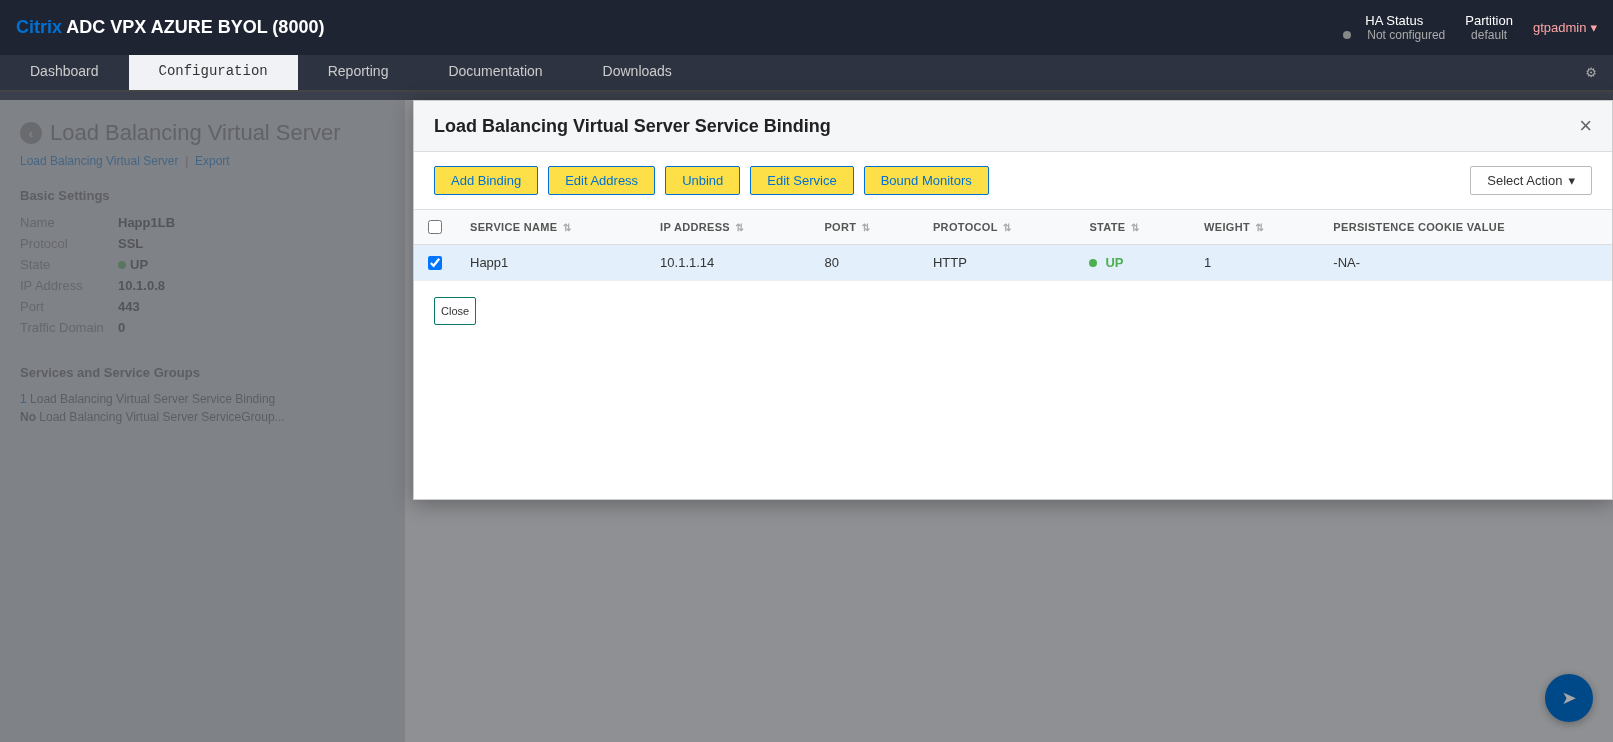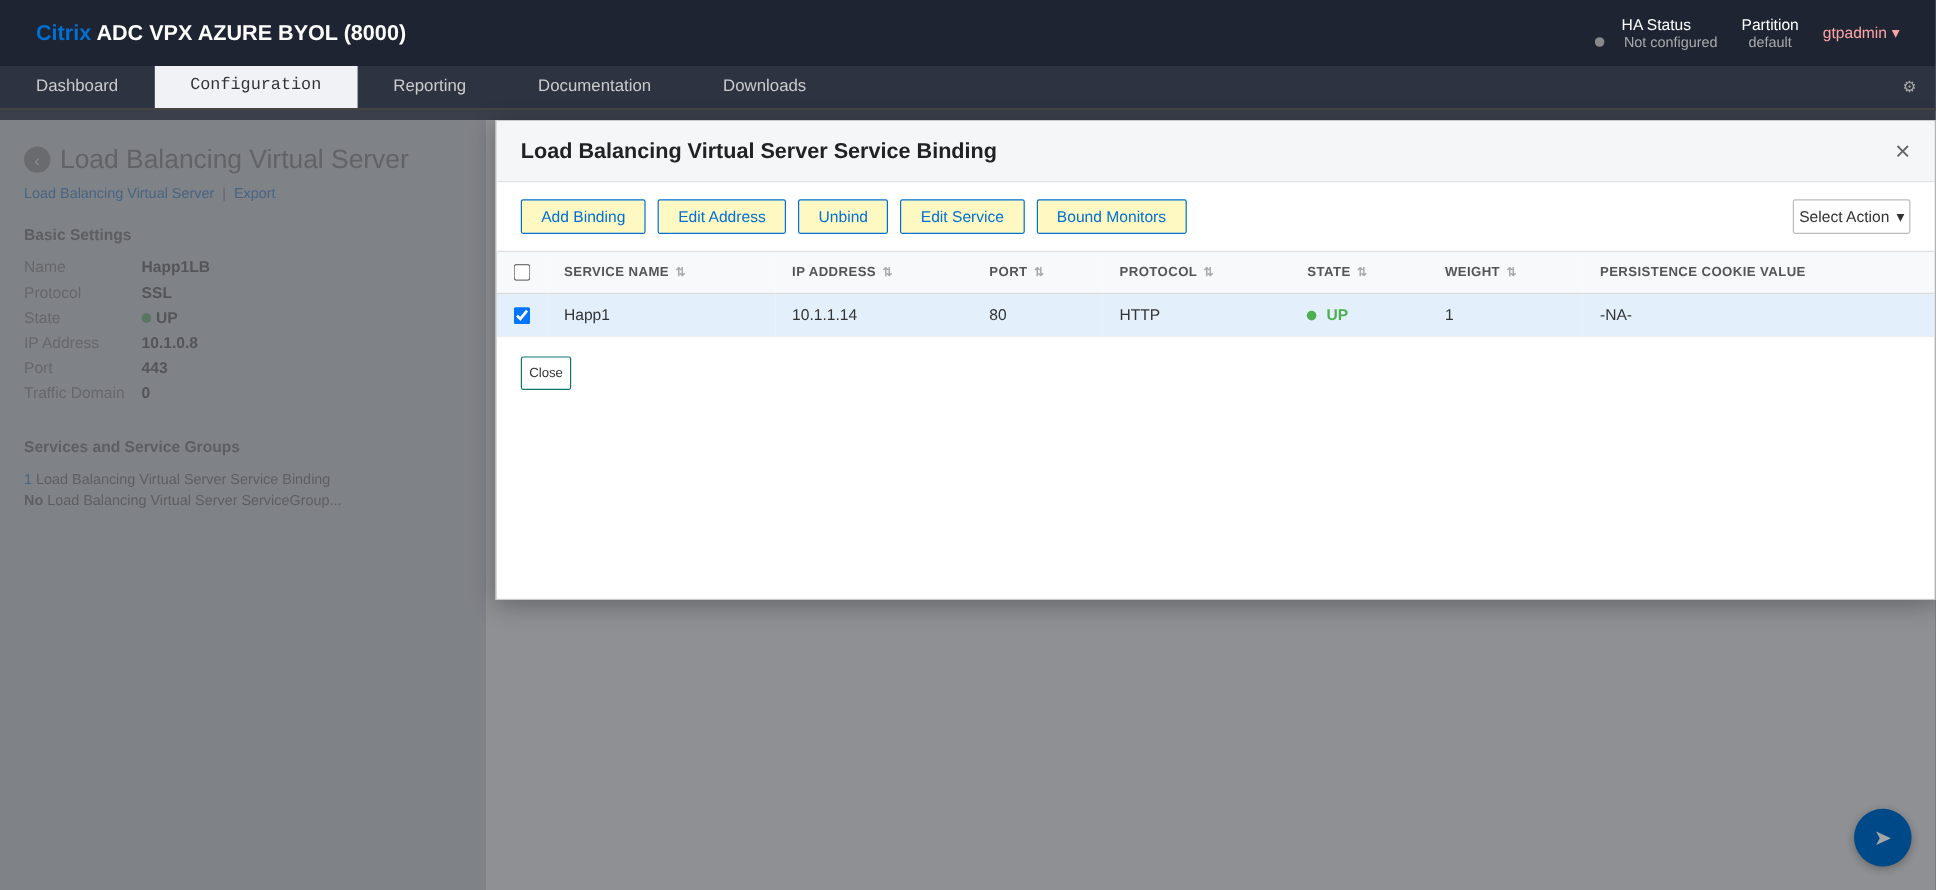--- a/index.html
+++ b/index.html
@@ -4,21 +4,21 @@
   <style>
     * { box-sizing: border-box; margin: 0; padding: 0; }
     body { font-family: Arial, sans-serif; font-size: 13px; background: #3a3f4b; width: 1613px; height: 742px; overflow: hidden; position: relative; }
 
     
     .topbar {
       background: #1e2432;
       height: 55px;
       display: flex;
       align-items: center;
-      padding: 0 30px;
+      padding: 0 16px;
       color: #fff;
     }
     .topbar-brand {
       font-size: 18px;
       font-weight: bold;
       margin-right: auto;
     }
     .topbar-brand .citrix { color: #0070d2; }
     .topbar-right {
       display: flex;
@@ -179,28 +179,28 @@
       padding: 14px 20px;
       display: flex;
       align-items: center;
       gap: 10px;
       border-bottom: 1px solid #e0e0e0;
       background: #fff;
     }
     .btn-outline {
       padding: 6px 16px;
       border: 1px solid #0070d2;
-      background: #fef9c3;
+      background: #fde047;
       color: #0070d2;
       cursor: pointer;
       font-size: 13px;
       border-radius: 2px;
     }
     .btn-select-action {
-      padding: 6px 4px;
+      padding: 6px 16px;
       border: 1px solid #bbb;
       background: #fff;
       color: #333;
       cursor: pointer;
       font-size: 13px;
       border-radius: 2px;
       margin-left: auto;
       display: flex;
       align-items: center;
       gap: 6px;

